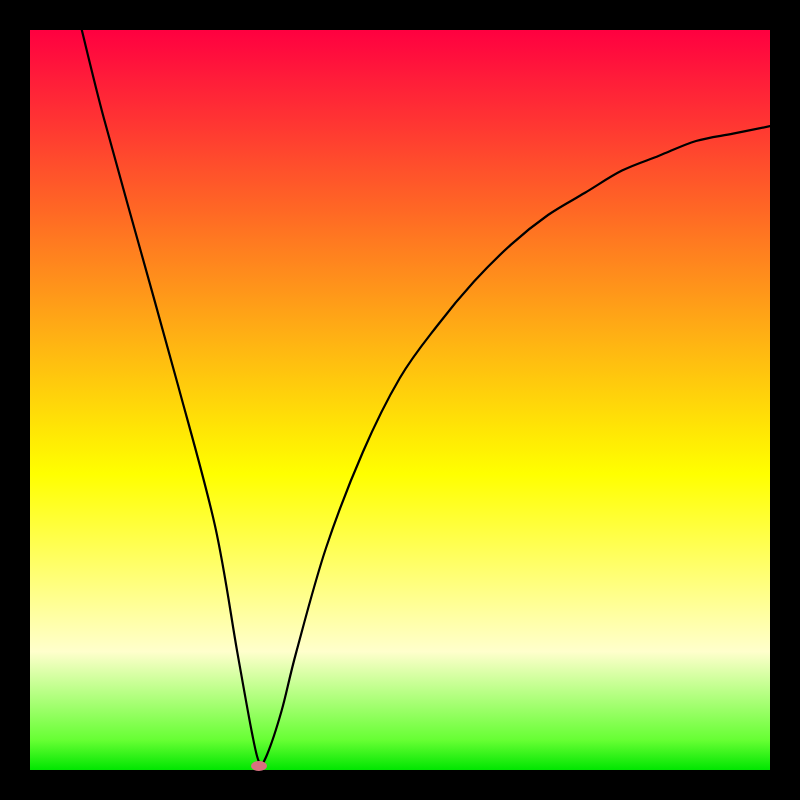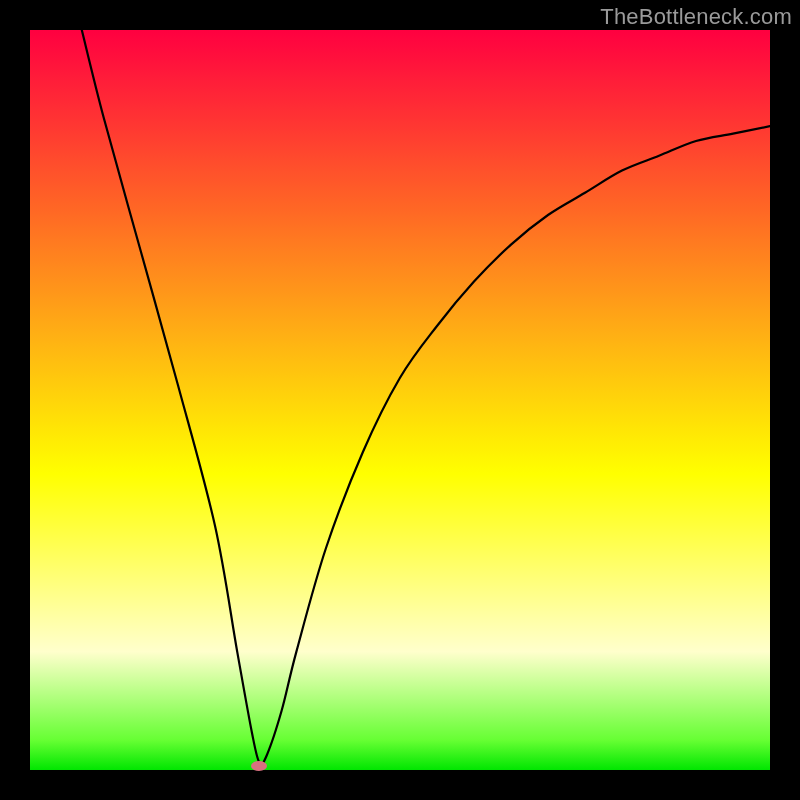--- a/index.html
+++ b/index.html
@@ -67,20 +67,19 @@
     color: #9a9a9a;
     font-size: 22px;
     letter-spacing: 0.2px;
     font-weight: 500;
   }
 </style>
 </head>
 <body>
 
 <div class="frame">
-  <div class="watermark">TheBottleneck.com</div>
   <div class="plot-area">
     <svg class="curve" viewBox="0 0 740 740" preserveAspectRatio="none">
       <path d="M 51.800000000000004 0 C 55.5 14.799999999999992, 64.13333333333334 51.799999999999955, 74 88.79999999999995 C 83.86666666666666 125.79999999999995, 98.66666666666667 177.6, 111 222 C 123.33333333333333 266.4, 135.66666666666666 309.56666666666666, 148 355.2 C 160.33333333333334 400.8333333333333, 175.13333333333333 451.4, 185 495.79999999999995 C 194.86666666666667 540.1999999999999, 201.03333333333336 587.0666666666667, 207.20000000000002 621.6 C 213.36666666666667 656.1333333333333, 218.3 684.5, 222 703 C 225.7 721.5, 226.93333333333334 728.9, 229.4 732.6 C 231.86666666666667 736.3000000000001, 233.10000000000002 733.8333333333334, 236.8 725.2 C 240.5 716.5666666666667, 246.66666666666669 698.0666666666666, 251.60000000000002 680.8 C 256.53333333333336 663.5333333333333, 259 648.7333333333333, 266.4 621.6 C 273.79999999999995 594.4666666666667, 284.9 551.3, 296 518 C 307.1 484.7, 320.6666666666667 450.1666666666667, 333 421.8 C 345.3333333333333 393.43333333333334, 357.66666666666663 368.76666666666665, 370 347.79999999999995 C 382.33333333333337 326.83333333333326, 394.66666666666674 312.0333333333333, 407.00000000000006 296 C 419.33333333333337 279.9666666666667, 431.6666666666667 265.16666666666663, 444 251.59999999999997 C 456.3333333333333 238.0333333333333, 468.6666666666667 225.70000000000002, 481 214.60000000000002 C 493.3333333333333 203.50000000000003, 505.6666666666667 193.63333333333335, 518 185 C 530.3333333333334 176.36666666666665, 542.6666666666666 170.19999999999996, 555 162.79999999999995 C 567.3333333333334 155.39999999999995, 579.6666666666666 146.76666666666657, 592 140.5999999999999 C 604.3333333333334 134.43333333333325, 616.6666666666666 130.73333333333338, 629 125.80000000000007 C 641.3333333333334 120.86666666666675, 653.6666666666666 114.7, 666 111 C 678.3333333333334 107.3, 690.6666666666666 106.06666666666668, 703 103.60000000000002 C 715.3333333333334 101.13333333333337, 733.8333333333334 97.43333333333338, 740 96.20000000000005" fill="none" stroke="#000" stroke-width="2.2" stroke-linecap="round" stroke-linejoin="round"></path>
     </svg>
     <div class="marker" style="left: 229.4px; top: 736.3px; background: rgb(216, 112, 128);"></div>
   </div>
 </div>
 
 </body></html>

